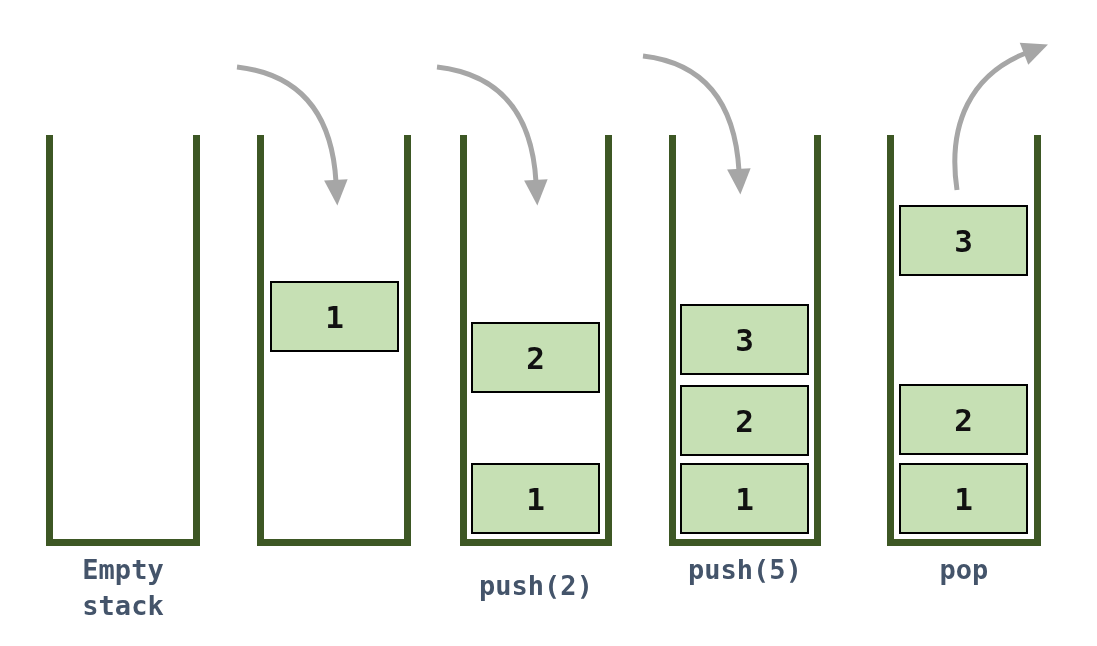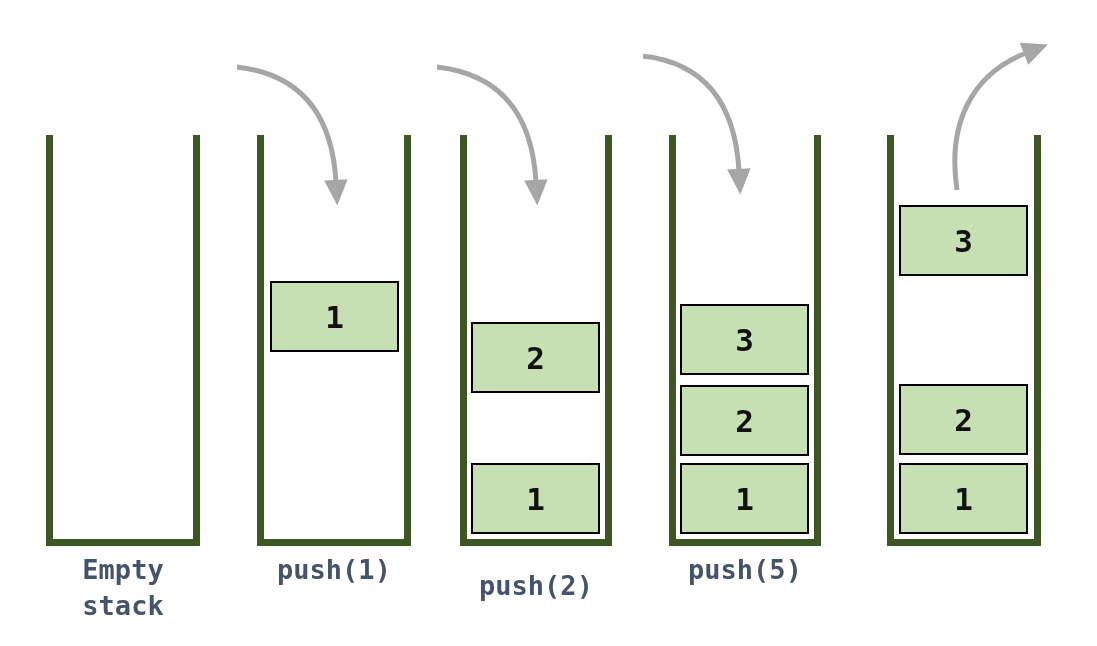--- a/index.html
+++ b/index.html
@@ -84,31 +84,31 @@
     <path class="arrow-path" d="M 437 67 C 498 74 532 112 536 182" marker-end="url(#ah)"></path>
     <path class="arrow-path" d="M 643 56 C 704 63 735 102 739 171" marker-end="url(#ah)"></path>
     <path class="arrow-path" d="M 957 190 C 947 123 972 74 1026 53" marker-end="url(#ah)"></path>
   </svg>
 
   <div class="well" style="left:46px; width:154px;"></div>
   <div class="caption" style="left:46px; width:154px;">Empty stack</div>
 
   <div class="well" style="left:257px; width:154px;"></div>
   <div class="cell" style="left:270px; top:281px;">1</div>
-  <div class="caption" style="left:257px; width:154px;">push(1)</div>
 
   <div class="well" style="left:460px; width:152px;"></div>
   <div class="cell" style="left:471px; top:322px;">2</div>
   <div class="cell" style="left:471px; top:463px;">1</div>
   <div class="caption" style="left:460px; width:152px;margin-top:16px;">push(2)</div>
 
   <div class="well" style="left:669px; width:152px;"></div>
   <div class="cell" style="left:680px; top:304px;">3</div>
   <div class="cell" style="left:680px; top:385px;">2</div>
   <div class="cell" style="left:680px; top:463px;">1</div>
   <div class="caption" style="left:669px; width:152px;">push(5)</div>
 
   <div class="well" style="left:887px; width:154px;"></div>
   <div class="cell" style="left:899px; top:205px;">3</div>
   <div class="cell" style="left:899px; top:384px;">2</div>
   <div class="cell" style="left:899px; top:463px;">1</div>
+  <div class="caption" style="left:887px; width:154px;">pop</div>
 
 </div>
 
 </body></html>

